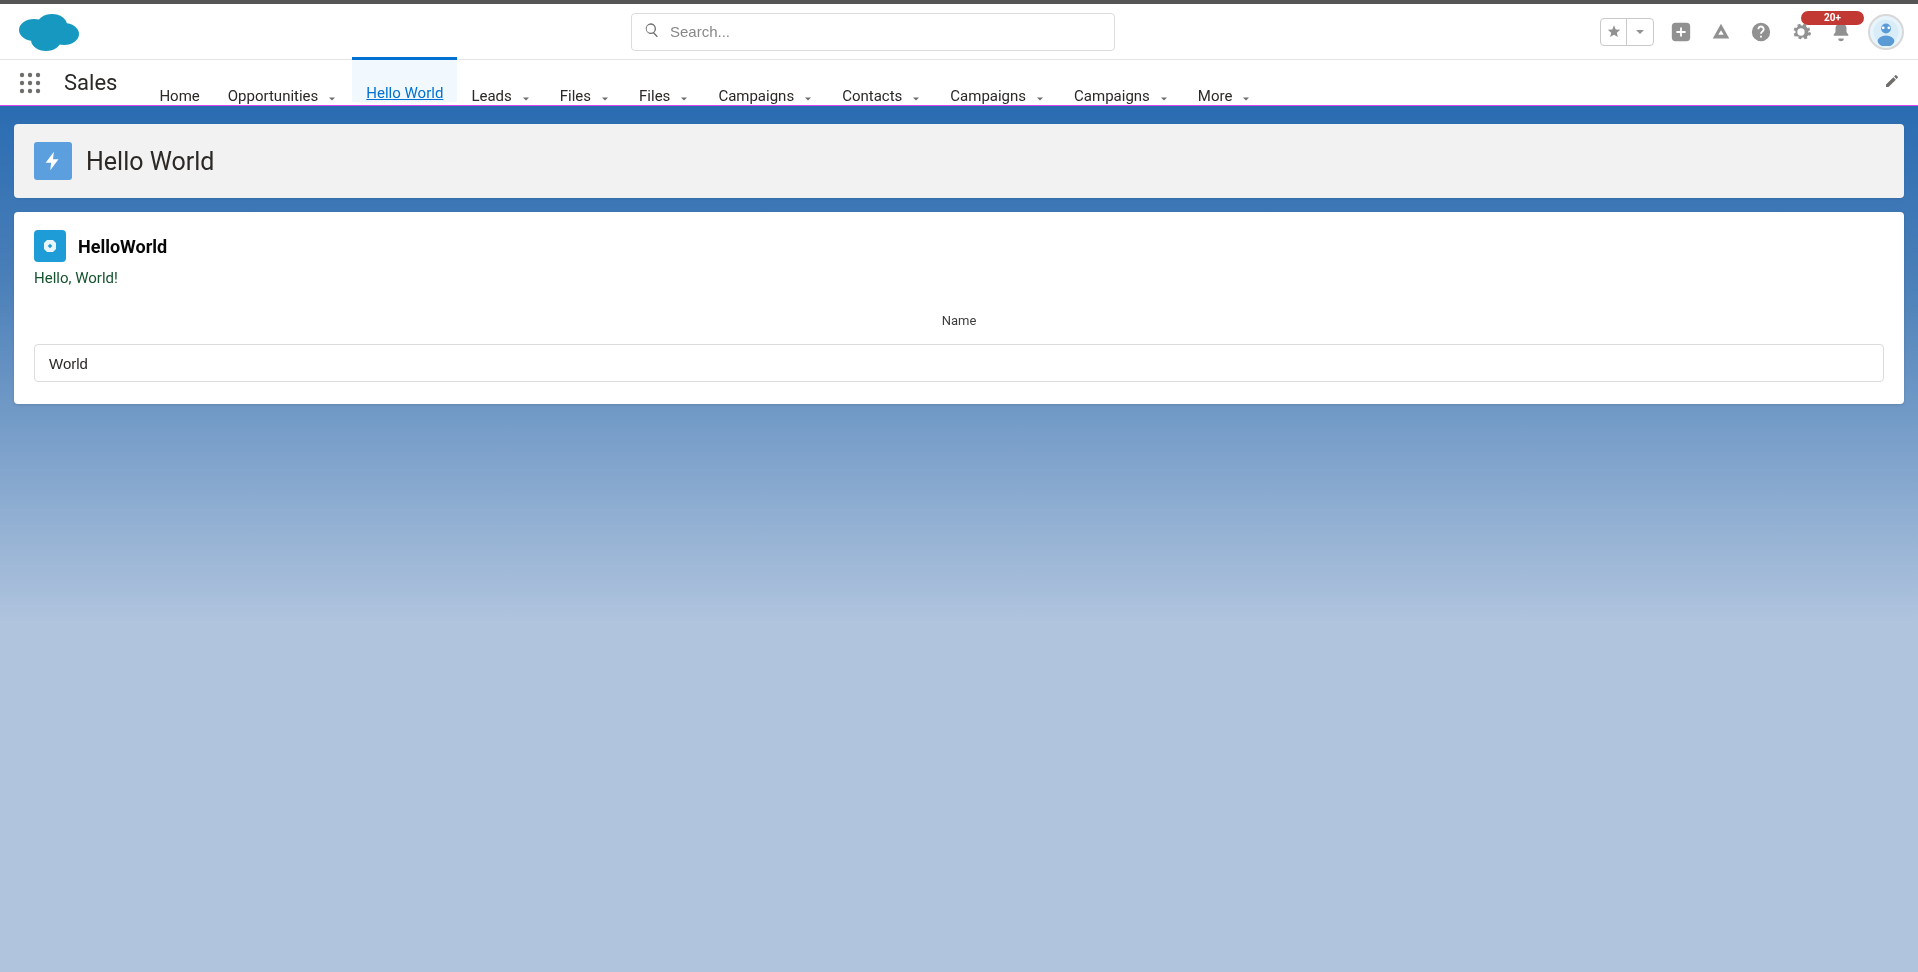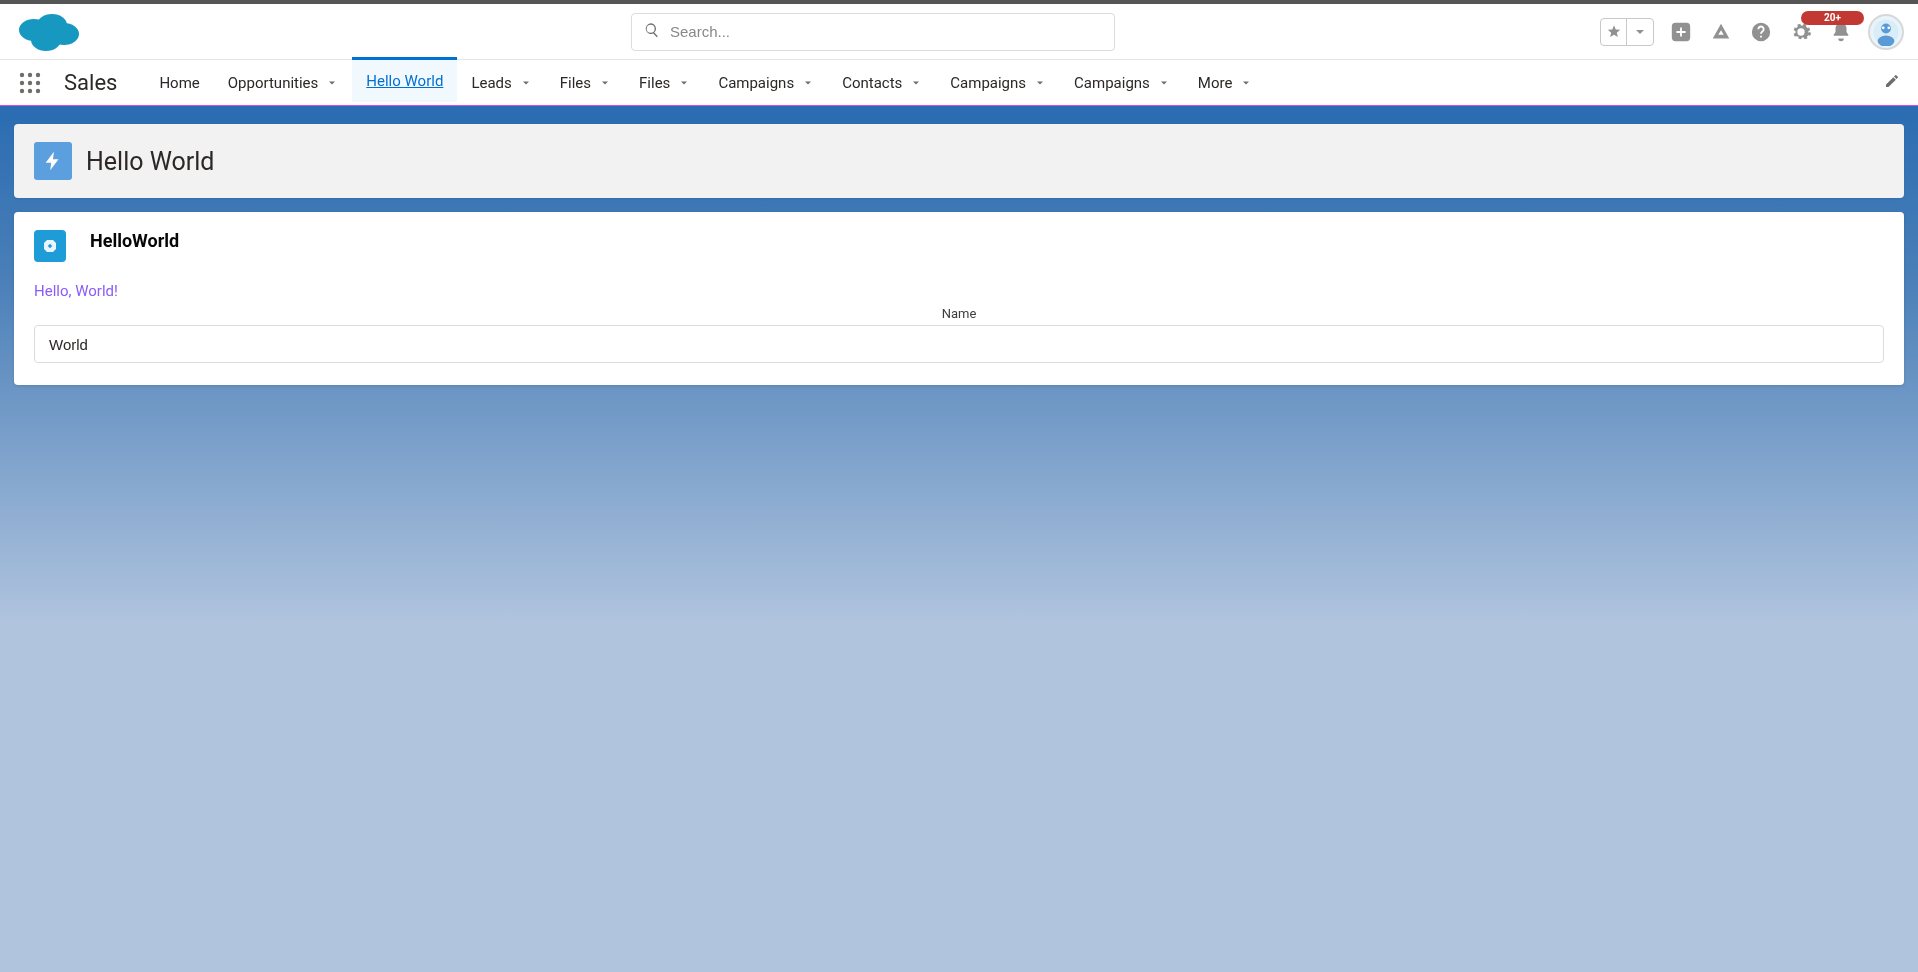--- a/index.html
+++ b/index.html
@@ -116,21 +116,21 @@
 }
 .applauncher svg { width:100%; height:100%; fill:#706e6b; }
 .appname {
   font-size: 22px;
   color: #2b2826;
   margin-right: 28px;
 }
 .nav-items { display: flex; height: 100%; }
 .nav-item {
   display: flex;
-  align-items: center;
+  align-items: flex-end;
   padding: 0 14px;
   height: 100%;
   font-size: 15px;
   color: #2b2826;
   cursor: pointer;
   position: relative;
 }
 .nav-item.active {
   background: #f2f9fe;
   border-top: 3px solid #0070d2;
@@ -175,54 +175,55 @@
   font-size: 25px;
   font-weight: 400;
   color: #2b2826;
 }
 .card {
   background: #fff;
   border-radius: 4px;
   padding: 18px 20px 22px;
   box-shadow: 0 1px 3px rgba(0,0,0,0.12);
 }
-.card-header { display: flex; align-items: flex-start; margin-bottom: 20px; gap: 12px; }
+.card-header { display: flex; align-items: center; margin-bottom: 7px; }
 .card-icon {
   width: 32px; height: 32px;
   background: #1e9cd8;
   border-radius: 4px;
   display: flex; align-items: center; justify-content: center;
   margin-right: 12px;
 }
 .card-icon svg { width: 18px; height: 18px; fill: #fff; }
 .card-title {
   font-size: 18px;
   font-weight: 700;
   color: #080707;
 }
 .greeting {
   font-size: 15px;
-  color: #8b5cf6;
-  margin-bottom: 6px;
+  color: #14532d;
+  margin-bottom: 26px;
 }
 .field-label {
   font-size: 13px;
   color: #3e3e3c;
   margin-bottom: 4px;
   text-align: center;
 }
 .field-input {
   width: 100%;
   height: 38px;
   border: 1px solid #dcdcdc;
   border-radius: 4px;
   padding: 0 14px;
   font-size: 15px;
   color: #2b2826;
   outline: none;
+  margin-top: 12px;
 }
 </style>
 </head>
 <body>
 
 <div class="topbar">
   <div class="logo">
     <svg viewBox="0 0 68 48">
         <g fill="#1798c1">
       <ellipse cx="20" cy="22" rx="15" ry="11"></ellipse>

